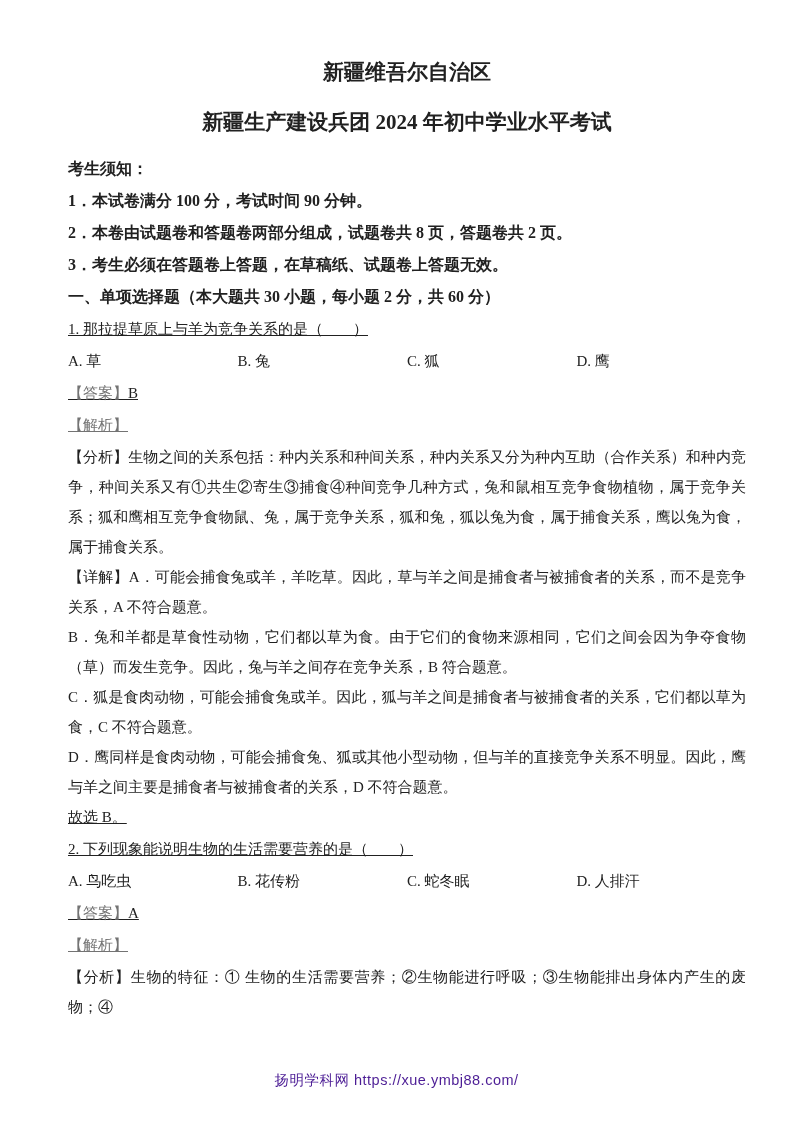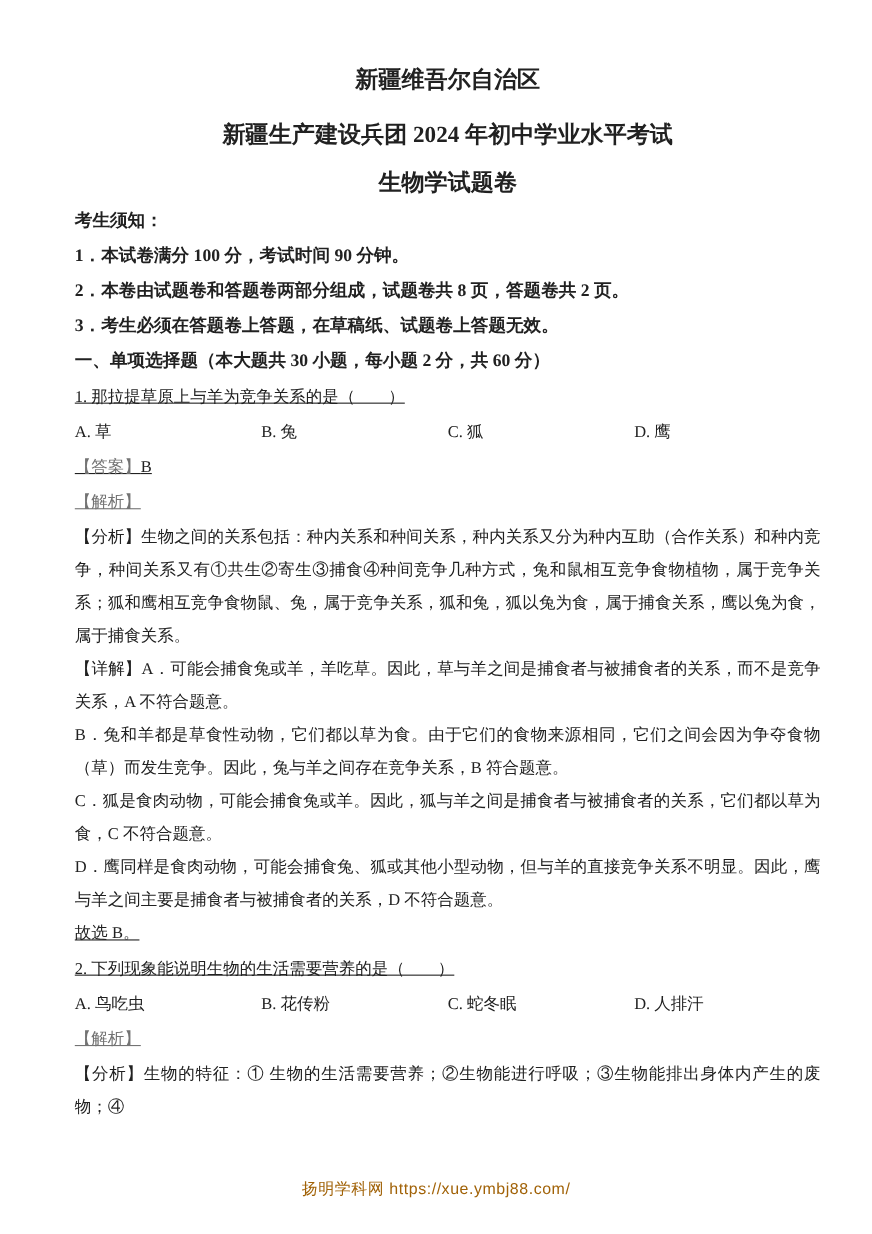--- a/index.html
+++ b/index.html
@@ -61,34 +61,33 @@
   .blue { color: #737373; }
   .answer-value { color: #212121; }
   .footer {
     position: absolute;
     left: 0;
     right: 0;
     bottom: 32px;
     text-align: center;
     font-family: "Liberation Sans", "DejaVu Sans", sans-serif;
     font-size: 14.5px;
-    color: #a16207;
+    color: #4c1d95;
     letter-spacing: 0.5px;
   }
 </style>
 </head>
 <body>
 
 <div class="page">
   <div class="content">
 
     <header>
       <div class="title t1">新疆维吾尔自治区</div>
       <div class="title t2">新疆生产建设兵团 2024 年初中学业水平考试</div>
-      <div class="title t3">生物学试题卷</div>
     </header>
 
     <section>
       <div class="bold-line">考生须知：</div>
       <div class="bold-line">1．本试卷满分 100 分，考试时间 90 分钟。</div>
       <div class="bold-line">2．本卷由试题卷和答题卷两部分组成，试题卷共 8 页，答题卷共 2 页。</div>
       <div class="bold-line">3．考生必须在答题卷上答题，在草稿纸、试题卷上答题无效。</div>
     </section>
 
     <div class="bold-line">一、单项选择题（本大题共 30 小题，每小题 2 分，共 60 分）</div>
@@ -114,20 +113,23 @@
     </section>
 
     <section>
       <div class="line">2. 下列现象能说明生物的生活需要营养的是（　　）</div>
       <div class="options">
         <span class="opt">A. 鸟吃虫</span>
         <span class="opt">B. 花传粉</span>
         <span class="opt">C. 蛇冬眠</span>
         <span class="opt">D. 人排汗</span>
       </div>
+      <div class="line">
+        <span class="blue">【答案】</span><span class="answer-value">A</span>
+      </div>
       <div class="line blue">【解析】</div>
       <div class="para">【分析】生物的特征：① 生物的生活需要营养；②生物能进行呼吸；③生物能排出身体内产生的废物；④</div>
     </section>
 
   </div>
 
   <footer class="footer">
     <span>扬明学科网 https://xue.ymbj88.com/</span>
   </footer>
 </div>

